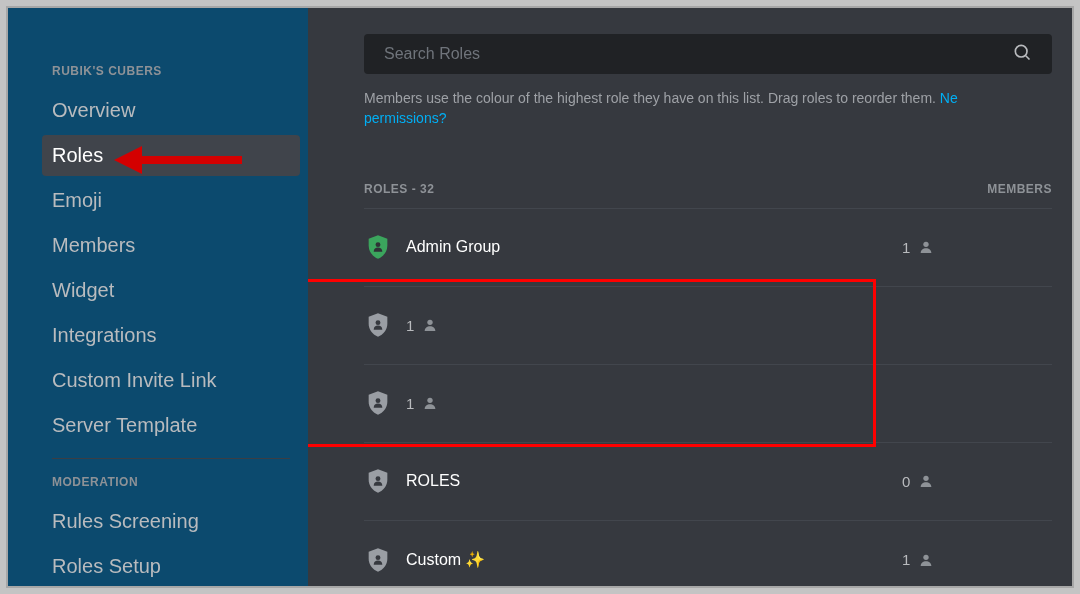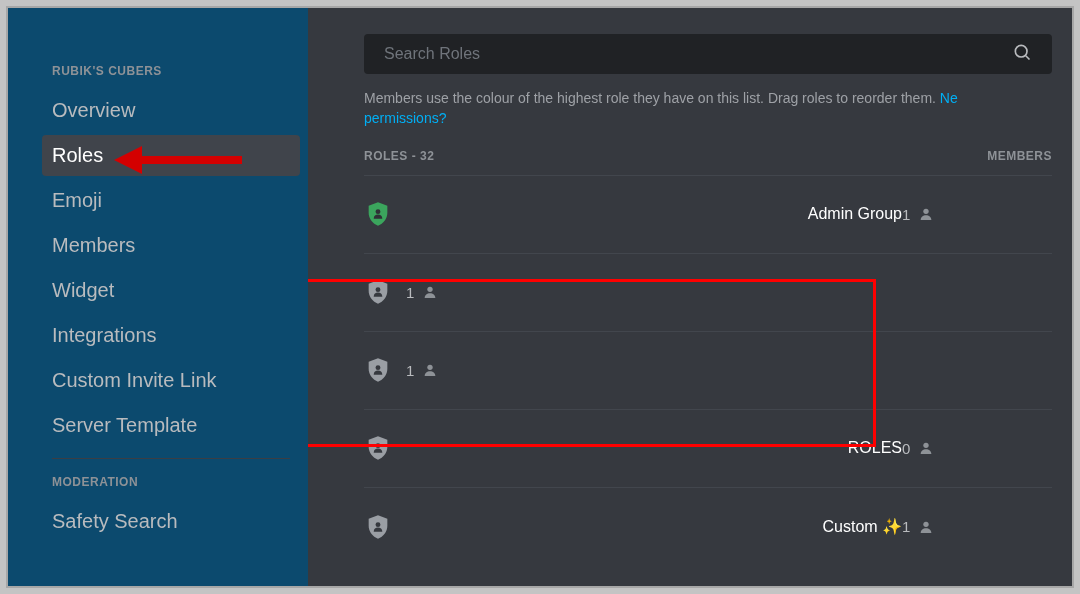--- a/index.html
+++ b/index.html
@@ -87,39 +87,38 @@
   .hint {
     margin-top: 14px;
     font-size: 14px;
     color: #9ea1a6;
     line-height: 1.45;
     max-width: 720px;
   }
   .hint a { color: #00aff4; text-decoration: none; cursor: pointer; }
   .columns {
     display: flex;
-    margin-top: 20px;
+    margin-top: 53px;
     font-size: 12px;
     font-weight: 700;
     letter-spacing: 0.5px;
     color: #8e9297;
     width: 688px;
     padding-bottom: 12px;
     border-bottom: 1px solid #42464d;
   }
   .columns .col-roles { flex: 1; }
   .columns .col-members { width: 150px; text-align: right; padding-left: 4px; }
   .role-list { width: 688px; }
   .role-row {
     display: flex;
     align-items: center;
     height: 78px;
     border-bottom: 1px solid #42464d;
     cursor: pointer;
-    text-align: right;
   }
   .role-row:last-child { border-bottom: none; }
   .shield {
     width: 28px; height: 28px;
     margin-right: 14px;
     flex-shrink: 0;
   }
   .role-name {
     flex: 1;
     font-size: 16px;
@@ -154,21 +153,22 @@
     <div class="sb-item">Emoji</div>
     <div class="sb-item">Members</div>
     <div class="sb-item">Widget</div>
     <div class="sb-item">Integrations</div>
     <div class="sb-item">Custom Invite Link</div>
     <div class="sb-item">Server Template</div>
 
     <div class="sb-divider"></div>
 
     <div class="sb-header">MODERATION</div>
-    <div class="sb-item">Safety Search</div>
+    <div class="sb-item">Rules Screening</div>
+    <div class="sb-item">Roles Setup</div>
   </div>
 
   <svg class="roles-arrow" width="130" height="36" viewBox="0 0 130 36">
     <line x1="128" y1="18" x2="20" y2="18" stroke="#d40000" stroke-width="8"></line>
     <polygon points="0,18 28,4 28,32" fill="#d40000"></polygon>
   </svg>
 
   <div class="main">
     <div class="search">
       <input placeholder="Search Roles" style="">

